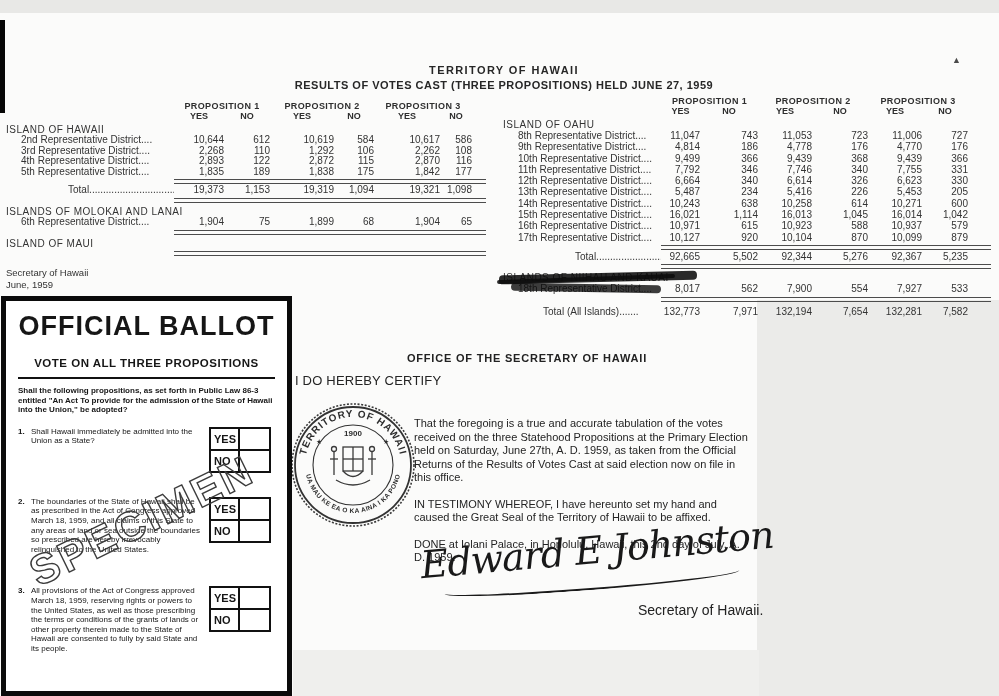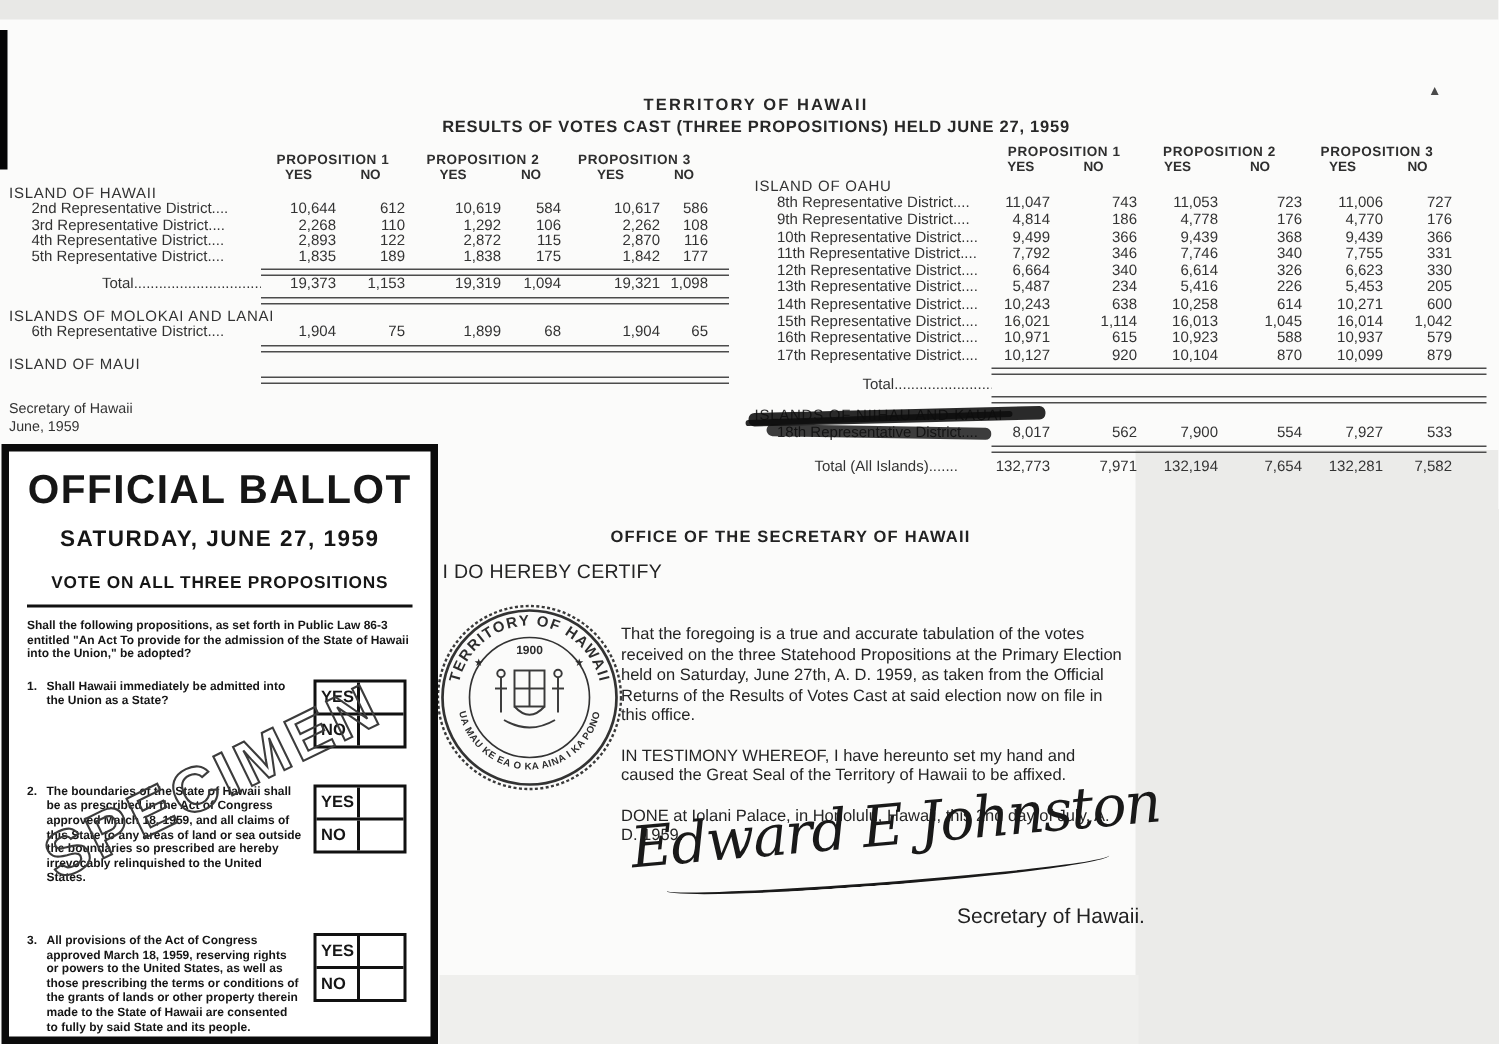--- a/index.html
+++ b/index.html
@@ -74,21 +74,21 @@
   
   .ballot{position:absolute;left:1px;top:296px;width:291px;height:400px;box-sizing:border-box;
     background:#fff;border:5px solid #0b0b0b;padding:0 12px;z-index:2;color:#161616}
   .b-title{font-size:27px;font-weight:bold;text-align:center;letter-spacing:1px;margin-top:10px;white-space:nowrap}
   .b-date{font-size:15px;font-weight:bold;text-align:center;letter-spacing:1px;margin-top:9px}
   .b-vote{font-size:11.5px;font-weight:bold;text-align:center;letter-spacing:.5px;margin-top:15px}
   .b-rule{border-top:2.5px solid #111;margin-top:8px}
   .b-intro{font-size:8px;font-weight:bold;line-height:9.6px;margin-top:7px}
   .bi{display:flex;align-items:flex-start}
   .bi .no{width:13px;font-size:8px;font-weight:bold}
-  .bi .txt{width:170px;font-size:8px;font-weight:bold;line-height:9.6px}
+  .bi .txt{width:170px;font-size:8px;font-weight:normal;line-height:9.6px}
   .bi .vote-box{margin-left:auto;margin-right:4px}
   .bi1{margin-top:12px}.bi2{margin-top:24px}.bi3{margin-top:32px}
   .vote-box{width:62px;border:2.5px solid #111;box-sizing:border-box;background:#fff}
   .vb-row{display:flex;height:20px}
   .vb-row + .vb-row{border-top:2.5px solid #111}
   .vb-lab{width:29px;border-right:2.5px solid #111;font-size:11px;font-weight:bold;
     display:flex;align-items:center;padding-left:3px;box-sizing:border-box}
   .vb-empty{flex:1}
   .specimen{position:absolute;left:14px;top:128px;overflow:visible;pointer-events:none;z-index:3}
 
@@ -343,20 +343,28 @@
           <span>10,104</span>
           <span>870</span>
           <span>10,099</span>
           <span>879</span>
         </span>
     </div>
 
     <div class="rule"></div>
     <div class="r flex">
       <span class="lbl tlab">Total..........................</span>
+      <span class="cols" data-row="right_table.total.values">
+          <span>92,665</span>
+          <span>5,502</span>
+          <span>92,344</span>
+          <span>5,276</span>
+          <span>92,367</span>
+          <span>5,235</span>
+        </span>
     </div>
     <div class="rule"></div>
 
     <div class="sect struck">
       <span>ISLANDS OF NIIHAU AND KAUAI</span>
       <i class="scrib s1"></i>
       <i class="scrib s2"></i>
     </div>
     <div class="r flex">
       <span class="lbl ind struck">
@@ -382,21 +390,20 @@
           <span>132,194</span>
           <span>7,654</span>
           <span>132,281</span>
           <span>7,582</span>
         </span>
     </div>
   </section>
 
   <section class="ballot">
     <div class="b-title">OFFICIAL BALLOT</div>
-    <div class="b-date">SATURDAY, JUNE 27, 1959</div>
     <div class="b-vote">VOTE ON ALL THREE PROPOSITIONS</div>
     <div class="b-rule"></div>
     <div class="b-intro">Shall the following propositions, as set forth in Public Law 86-3 entitled "An Act To provide for the admission of the State of Hawaii into the Union," be adopted?</div>
 
     <svg class="specimen" width="244" height="180" viewBox="0 0 244 180">
       <text x="122" y="106" text-anchor="middle" transform="rotate(-26 122 92)" font-family="Liberation Sans, sans-serif" font-size="42" font-weight="bold" fill="none" stroke="#3c3c3c" stroke-width="1.4" letter-spacing="3">SPECIMEN</text>
     </svg>
 
     <div class="bi bi1">
       <span class="no">1.</span>

